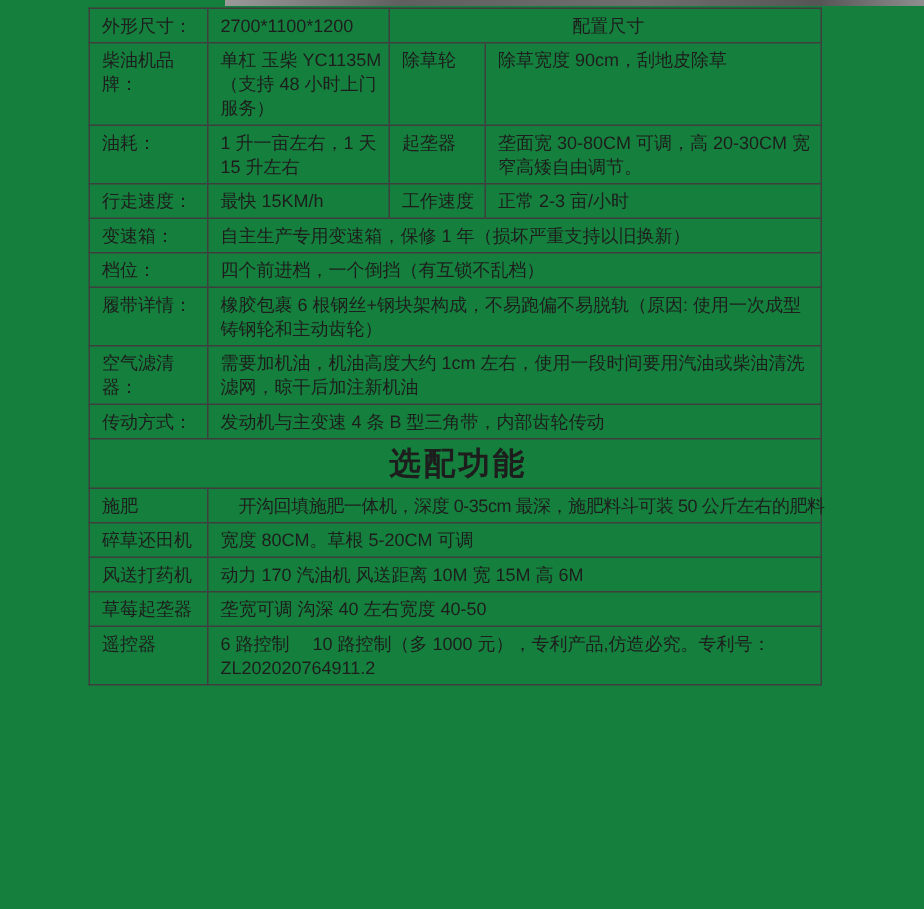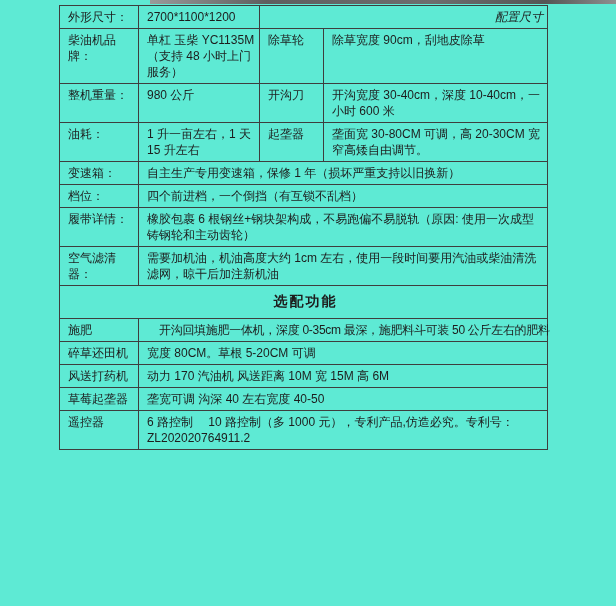--- a/index.html
+++ b/index.html
@@ -4,21 +4,21 @@
 <style>
   html, body { margin: 0; padding: 0; }
   body {
     width: 616px; height: 606px;
     background: #ffffff;
     font-family: "Liberation Sans", "DejaVu Sans", sans-serif;
   }
   .page {
     position: relative;
     width: 616px; height: 606px;
-    background: #5eead4;
+    background: #15803d;
     overflow: hidden;
   }
   .top-strip {
     position: absolute;
     left: 150px; top: 0;
     width: 466px; height: 4px;
     background: linear-gradient(90deg, #9a9a9a 0%, #5f5f5f 25%, #6e6e6e 60%, #555555 85%, #8f8f8f 100%);
   }
   table.spec-table {
     position: absolute;
@@ -32,24 +32,24 @@
   }
   table.spec-table td {
     border: 1px solid #3e3e3e;
     padding: 3px 4px 3px 8px;
     vertical-align: top;
     word-break: break-word;
   }
   col.c1 { width: 79px; }
   col.c2 { width: 121px; }
   col.c3 { width: 64px; }
-  td.merged-title { text-align: right; font-style: italic; }
+  td.merged-title { text-align: center; }
   td.section-title {
     text-align: center;
-    font-size: 14px;
+    font-size: 21px;
     font-weight: bold;
     line-height: 26px;
     padding: 2px 0;
     letter-spacing: 2px;
     font-family: "Liberation Serif", "DejaVu Serif", serif;
   }
   tr.tight td.full-value { letter-spacing: -0.3px; white-space: nowrap; padding-left: 20px; }
 </style>
 </head>
 <body>
@@ -72,47 +72,51 @@
         <td colspan="2" class="merged-title">配置尺寸</td>
       </tr>
 
       <tr>
         <td>柴油机品牌：</td>
         <td>单杠 玉柴 YC1135M（支持 48 小时上门服务）</td>
         <td>除草轮</td>
         <td>除草宽度 90cm，刮地皮除草</td>
       </tr>
       <tr>
-        <td>整机重量：</td>
-        <td>980 公斤</td>
-        <td>开沟刀</td>
-        <td>开沟宽度 30-40cm，深度 10-40cm，一小时 600 米</td>
-      </tr>
-      <tr>
         <td>油耗：</td>
         <td>1 升一亩左右，1 天 15 升左右</td>
         <td>起垄器</td>
         <td>垄面宽 30-80CM 可调，高 20-30CM 宽窄高矮自由调节。</td>
+      </tr>
+      <tr>
+        <td>行走速度：</td>
+        <td>最快 15KM/h</td>
+        <td>工作速度</td>
+        <td>正常 2-3 亩/小时</td>
       </tr>
 
       <tr>
         <td>变速箱：</td>
         <td colspan="3" class="full-value">自主生产专用变速箱，保修 1 年（损坏严重支持以旧换新）</td>
       </tr>
       <tr>
         <td>档位：</td>
         <td colspan="3" class="full-value">四个前进档，一个倒挡（有互锁不乱档）</td>
       </tr>
       <tr>
         <td>履带详情：</td>
         <td colspan="3" class="full-value">橡胶包裹 6 根钢丝+钢块架构成，不易跑偏不易脱轨（原因: 使用一次成型铸钢轮和主动齿轮）</td>
       </tr>
       <tr>
         <td>空气滤清器：</td>
         <td colspan="3" class="full-value">需要加机油，机油高度大约 1cm 左右，使用一段时间要用汽油或柴油清洗滤网，晾干后加注新机油</td>
+      </tr>
+      <tr>
+        <td>传动方式：</td>
+        <td colspan="3" class="full-value">发动机与主变速 4 条 B 型三角带，内部齿轮传动</td>
       </tr>
 
       <tr>
         <td colspan="4" class="section-title">选配功能</td>
       </tr>
 
       <tr class="tight">
         <td>施肥</td>
         <td colspan="3" class="full-value">开沟回填施肥一体机，深度 0-35cm 最深，施肥料斗可装 50 公斤左右的肥料</td>
       </tr>

